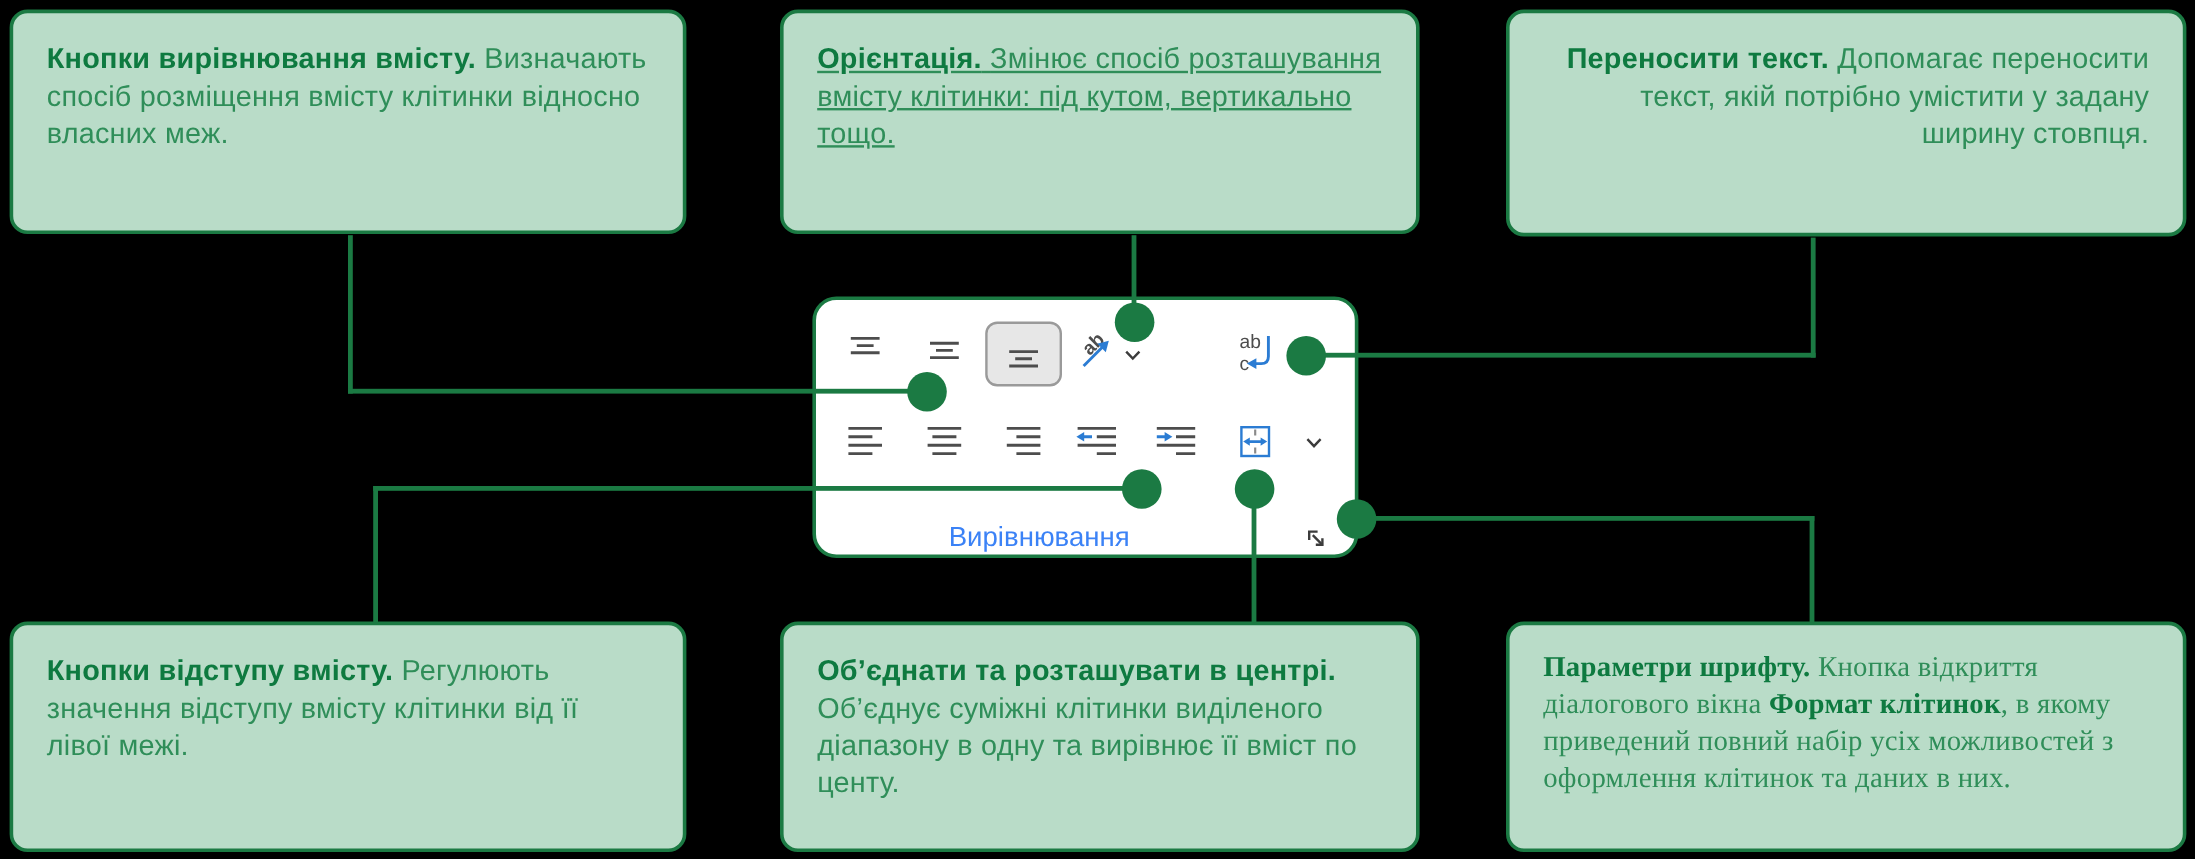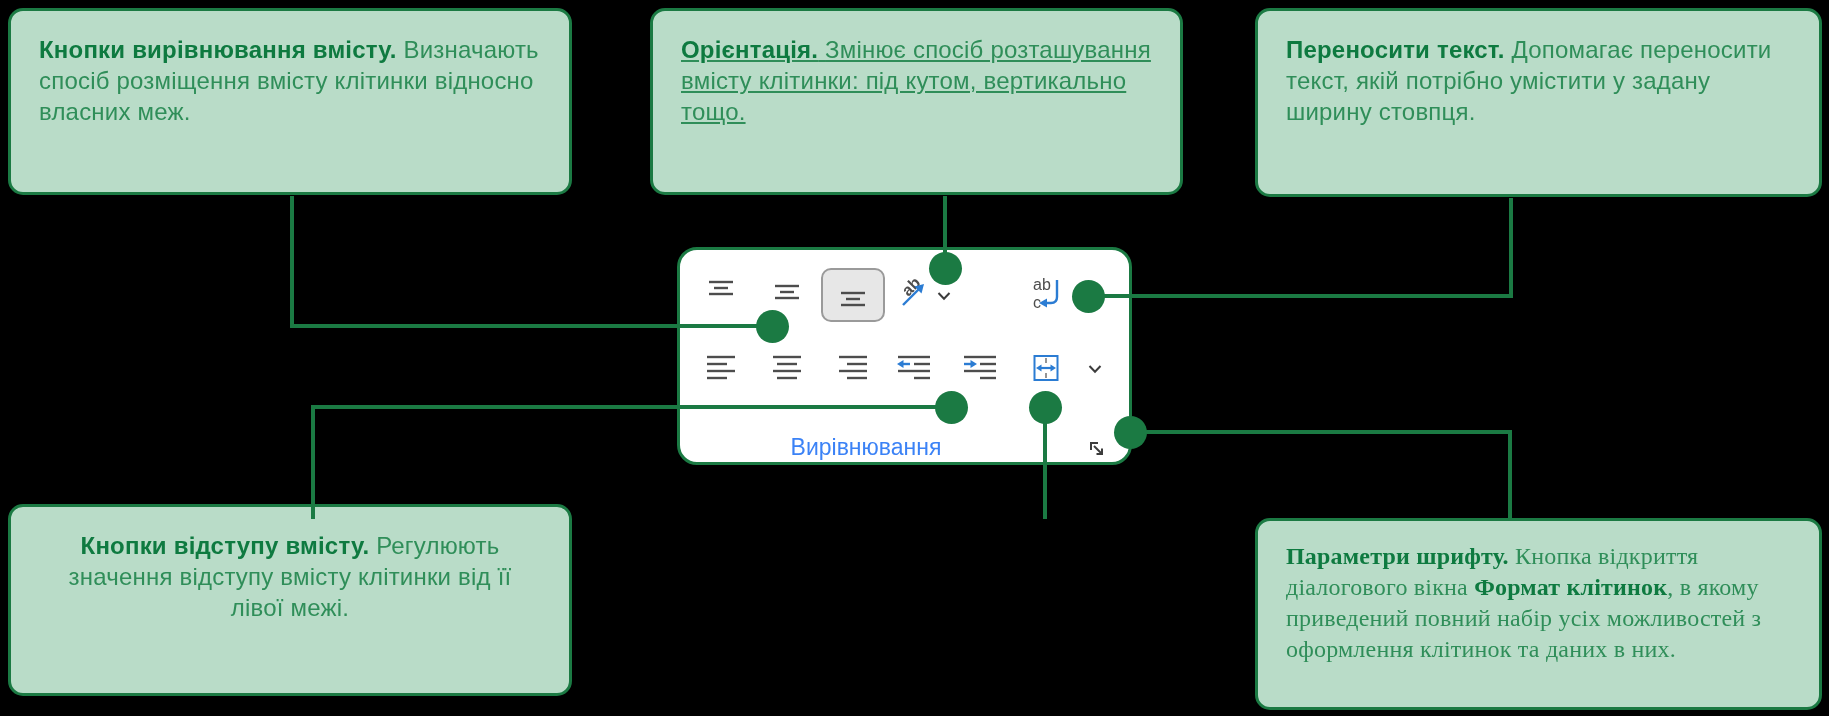--- a/index.html
+++ b/index.html
@@ -7,22 +7,22 @@
          font-family:"Liberation Sans",sans-serif;overflow:hidden;}
 
   
   .callout{position:absolute;background:#b9dcc8;border:3px solid #1b7a43;
            border-radius:15px;box-sizing:border-box;padding:23px 28px 20px 28px;
            font-size:24px;line-height:31px;color:#2f8e59;letter-spacing:.2px;}
   .callout p{margin:0;}
   .ttl{font-weight:bold;color:#0e7a40;}
   .b1{left:8px;top:8px;width:564px;height:187px;}
   .b2{left:650px;top:8px;width:533px;height:187px;text-decoration:underline;}
-  .b3{left:1255px;top:8px;width:567px;height:189px;}
-  .b4{left:8px;top:504px;width:564px;height:192px;text-align:center;}
+  .b3{left:1255px;top:8px;width:567px;height:189px;text-align:right;}
+  .b4{left:8px;top:518px;width:564px;height:192px;}
   .b5{left:650px;top:518px;width:533px;height:192px;}
   .b6{left:1255px;top:518px;width:567px;height:192px;padding-top:20px;font-family:Liberation Serif, serif;}
 
   
   .line{position:absolute;background:#1b7a43;z-index:3;}
   .dot{position:absolute;width:33px;height:33px;border-radius:50%;
        background:#1b7a43;z-index:4;}
 
   
   .panel{position:absolute;left:677px;top:247px;width:455px;height:218px;
@@ -49,20 +49,23 @@
   </div>
   <div class="callout b2">
     <p><span class="ttl">Орієнтація.</span> <span>Змінює спосіб розташування вмісту клітинки: під кутом, вертикально тощо.</span></p>
   </div>
   <div class="callout b3">
     <p><span class="ttl">Переносити текст.</span> <span>Допомагає переносити текст, якій потрібно умістити у задану ширину стовпця.</span></p>
   </div>
   <div class="callout b4">
     <p><span class="ttl">Кнопки відступу вмісту.</span> <span>Регулюють значення відступу вмісту клітинки від її лівої межі.</span></p>
   </div>
+  <div class="callout b5">
+    <p><span class="ttl">Об’єднати та розташувати в центрі.</span> <span>Об’єднує суміжні клітинки виділеного діапазону в одну та вирівнює її вміст по центу.</span></p>
+  </div>
   <div class="callout b6">
     <p><span class="ttl">Параметри шрифту.</span> <span>Кнопка відкриття діалогового вікна </span><span class="ttl">Формат клітинок</span><span>, в якому приведений повний набір усіх можливостей з оформлення клітинок та даних в них.</span></p>
   </div>
 
   <div class="line" style="left:943px;top:196px;width:4px;height:74px;"></div>
   <div class="line" style="left:1509px;top:198px;width:4px;height:100px;"></div>
   <div class="line" style="left:1086px;top:294px;width:427px;height:4px;"></div>
   <div class="line" style="left:290px;top:196px;width:4px;height:132px;"></div>
   <div class="line" style="left:290px;top:324px;width:484px;height:4px;"></div>
   <div class="line" style="left:311px;top:405px;width:4px;height:114px;"></div>

